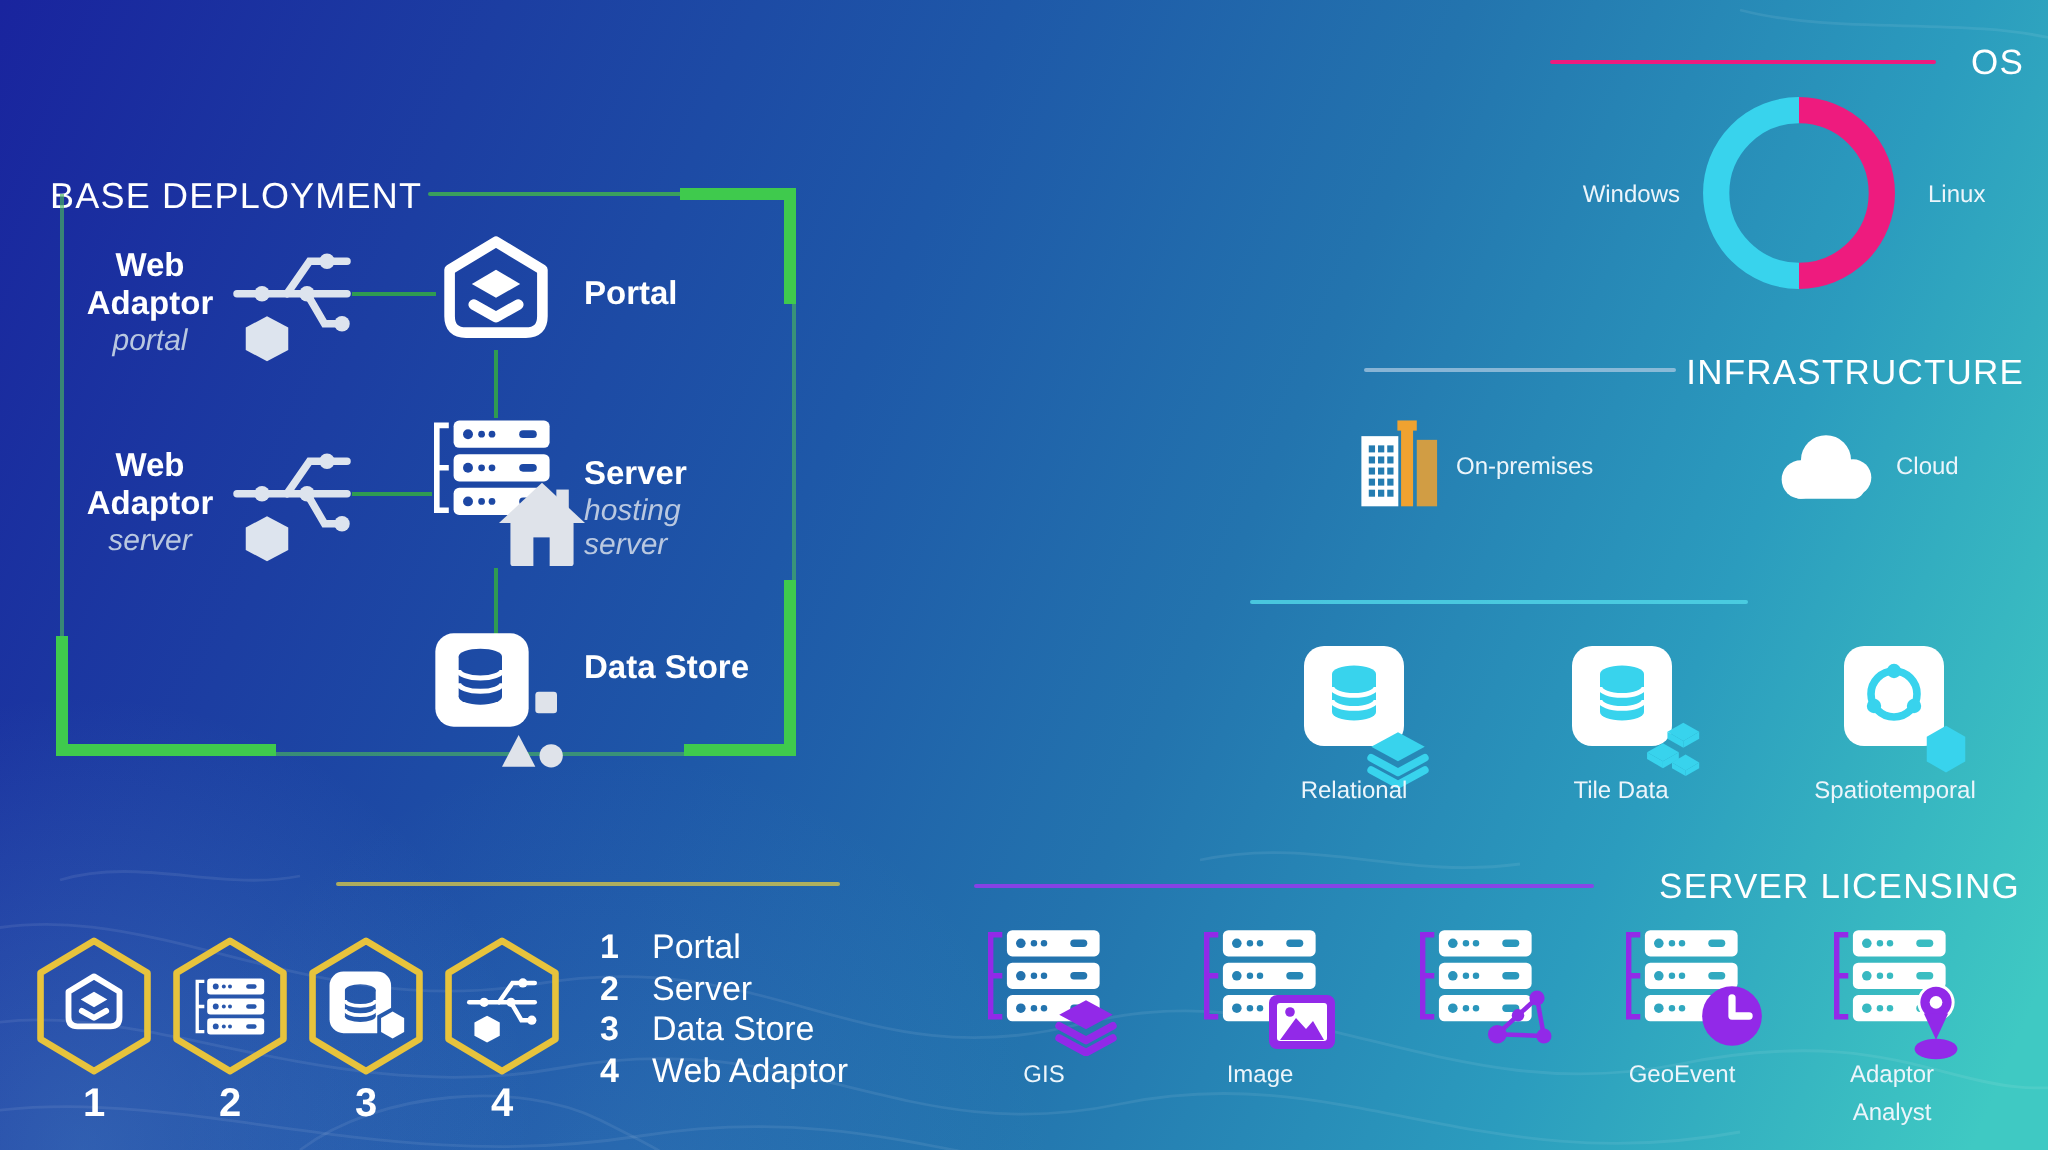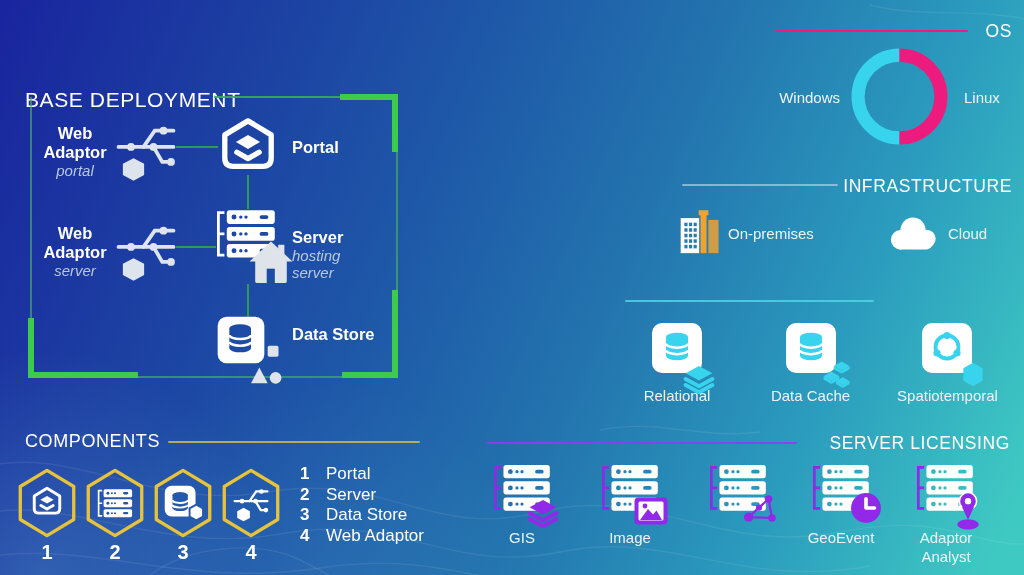--- a/index.html
+++ b/index.html
@@ -9,21 +9,21 @@
     background:
       radial-gradient(circle at 4% 100%, rgba(130,215,235,.20), transparent 20%),
       radial-gradient(circle at 30% 104%, rgba(130,215,235,.10), transparent 24%),
       linear-gradient(113deg,#19249e 0%,#1c3ea2 20%,#1e58a8 40%,#2374ae 58%,#2b9cbe 78%,#3fc9c3 97%);}
   .abs{position:absolute}
   svg{display:block}
   .h-title{font-weight:400;font-size:17.5px;color:#fff;letter-spacing:.6px;white-space:nowrap}
   .rule{position:absolute;height:2px;border-radius:1px}
   .node-label{font-weight:700;font-size:16.5px;color:#fff;line-height:19px}
   .node-sub{font-style:italic;font-size:15px;color:#b9c8e0;line-height:17px}
-  .lbl{font-size:15px;color:#ecf5fb;line-height:19px}
+  .lbl{font-size:12px;color:#ecf5fb;line-height:19px}
   .ctr{text-align:center}
   .bk{position:absolute;background:var(--green,#3fca4d)}
   .conn{position:absolute;background:var(--green-line,#2f9b52)}
   #bd-box{position:absolute;left:30px;top:97px;width:368px;height:281px;
     border-left:2px solid rgba(72,180,95,.65);border-right:2px solid rgba(72,180,95,.65);
     border-bottom:2px solid rgba(72,180,95,.65)}
   .hexwrap{position:absolute;top:468px;width:62px;text-align:center}
   .hexshape{position:relative;width:62px;height:70px}
   .hexshape>svg.inner{position:absolute}
   .hex-num{margin-top:3px;font-weight:700;font-size:20px;color:#fff}
@@ -267,21 +267,21 @@
       <path d="M-20,468 C70,442 150,512 268,492 S 430,540 540,512 S 720,556 840,532 S 980,558 1050,540"></path>
       <path d="M-20,515 C60,492 160,556 280,534 S 450,575 560,552 S 740,590 870,566"></path>
       <path d="M-30,560 C80,535 180,590 320,568 S 520,610 660,585"></path>
       <path d="M150,575 C190,545 260,540 300,560 S 360,590 330,600"></path>
       <path d="M600,430 C660,418 700,440 760,432"></path>
       <path d="M870,5 C920,18 980,8 1030,20"></path>
       <path d="M30,440 C70,428 110,446 150,438"></path>
     </g>
   </svg>
 
-  <div class="abs h-title" style="left:25px;top:88px;font-size:21px">BASE DEPLOYMENT</div>
+  <div class="abs h-title" style="left:25px;top:88px;font-size:18px">BASE DEPLOYMENT</div>
   <div class="rule" style="left:214px;top:96px;width:128px;background:rgba(62,170,85,.9)"></div>
 
   <div id="bd-box"></div>
   <div class="bk" style="left:340px;top:94px;width:58px;height:6px"></div>
   <div class="bk" style="left:392px;top:94px;width:6px;height:58px"></div>
   <div class="bk" style="left:28px;top:318px;width:6px;height:60px"></div>
   <div class="bk" style="left:28px;top:372px;width:110px;height:6px"></div>
   <div class="bk" style="left:342px;top:372px;width:56px;height:6px"></div>
   <div class="bk" style="left:392px;top:290px;width:6px;height:88px"></div>
 
@@ -322,21 +322,20 @@
     <div class="node-sub">hosting server</div>
   </div>
 
   <svg class="abs" style="left:216px;top:315px" width="70" height="70" viewBox="0 0 84 84">
       <use href="#sym-datastore-bd"></use>
     </svg>
   <div class="abs" style="left:292px;top:325px;width:96px">
     <div class="node-label">Data Store</div>
   </div>
 
-  <div class="abs h-title" style="left:25px;top:431px;font-size:18px">COMPONENTS</div>
   <div class="rule" style="left:168px;top:441px;width:252px;height:1.5px;background:rgba(210,195,75,.8)"></div>
 
   <div class="hexwrap" style="left:16px">
     <div class="hexshape">
       <svg width="62" height="70" viewBox="0 0 62 72">
           <use href="#sym-goldhex"></use>
         </svg>
       <svg class="inner" style="left:14px;top:18px" width="34" height="32" viewBox="0 0 64 60">
           <use href="#sym-portal"></use>
         </svg>
@@ -438,21 +437,21 @@
   </div>
   <div class="ds-icon" style="left:921px">
     <svg width="52" height="52" viewBox="0 0 52 52">
         <use href="#sym-spatiosquare"></use>
       </svg>
     <svg class="accent" style="right:-11px;bottom:-13px;color:var(--cyan,#38d3ed)" width="22" height="25" viewBox="0 0 32 36">
         <use href="#sym-hexaccent"></use>
       </svg>
   </div>
   <div class="abs lbl ctr" style="left:637px;top:386px;width:80px">Relational</div>
-  <div class="abs lbl ctr" style="left:768px;top:386px;width:85px">Data Cache</div>
+  <div class="abs lbl ctr" style="left:768px;top:386px;width:85px">Tile Data</div>
   <div class="abs lbl ctr" style="left:885px;top:386px;width:125px">Spatiotemporal</div>
 
   <div class="rule" style="left:487px;top:442px;width:310px;height:1.6px;background:rgba(146,60,235,.9)"></div>
   <div class="abs h-title" style="right:14px;top:433px">SERVER LICENSING</div>
 
   <div class="lic" style="left:491px">
     <svg style="color:var(--purple,#9229e8)" width="62" height="51" viewBox="0 0 80 66">
         <use href="#sym-server"></use>
       </svg>
     <svg class="accent" style="right:-8px;bottom:-15px;color:var(--purple,#9229e8)" width="36" height="29" viewBox="0 0 64 52">

